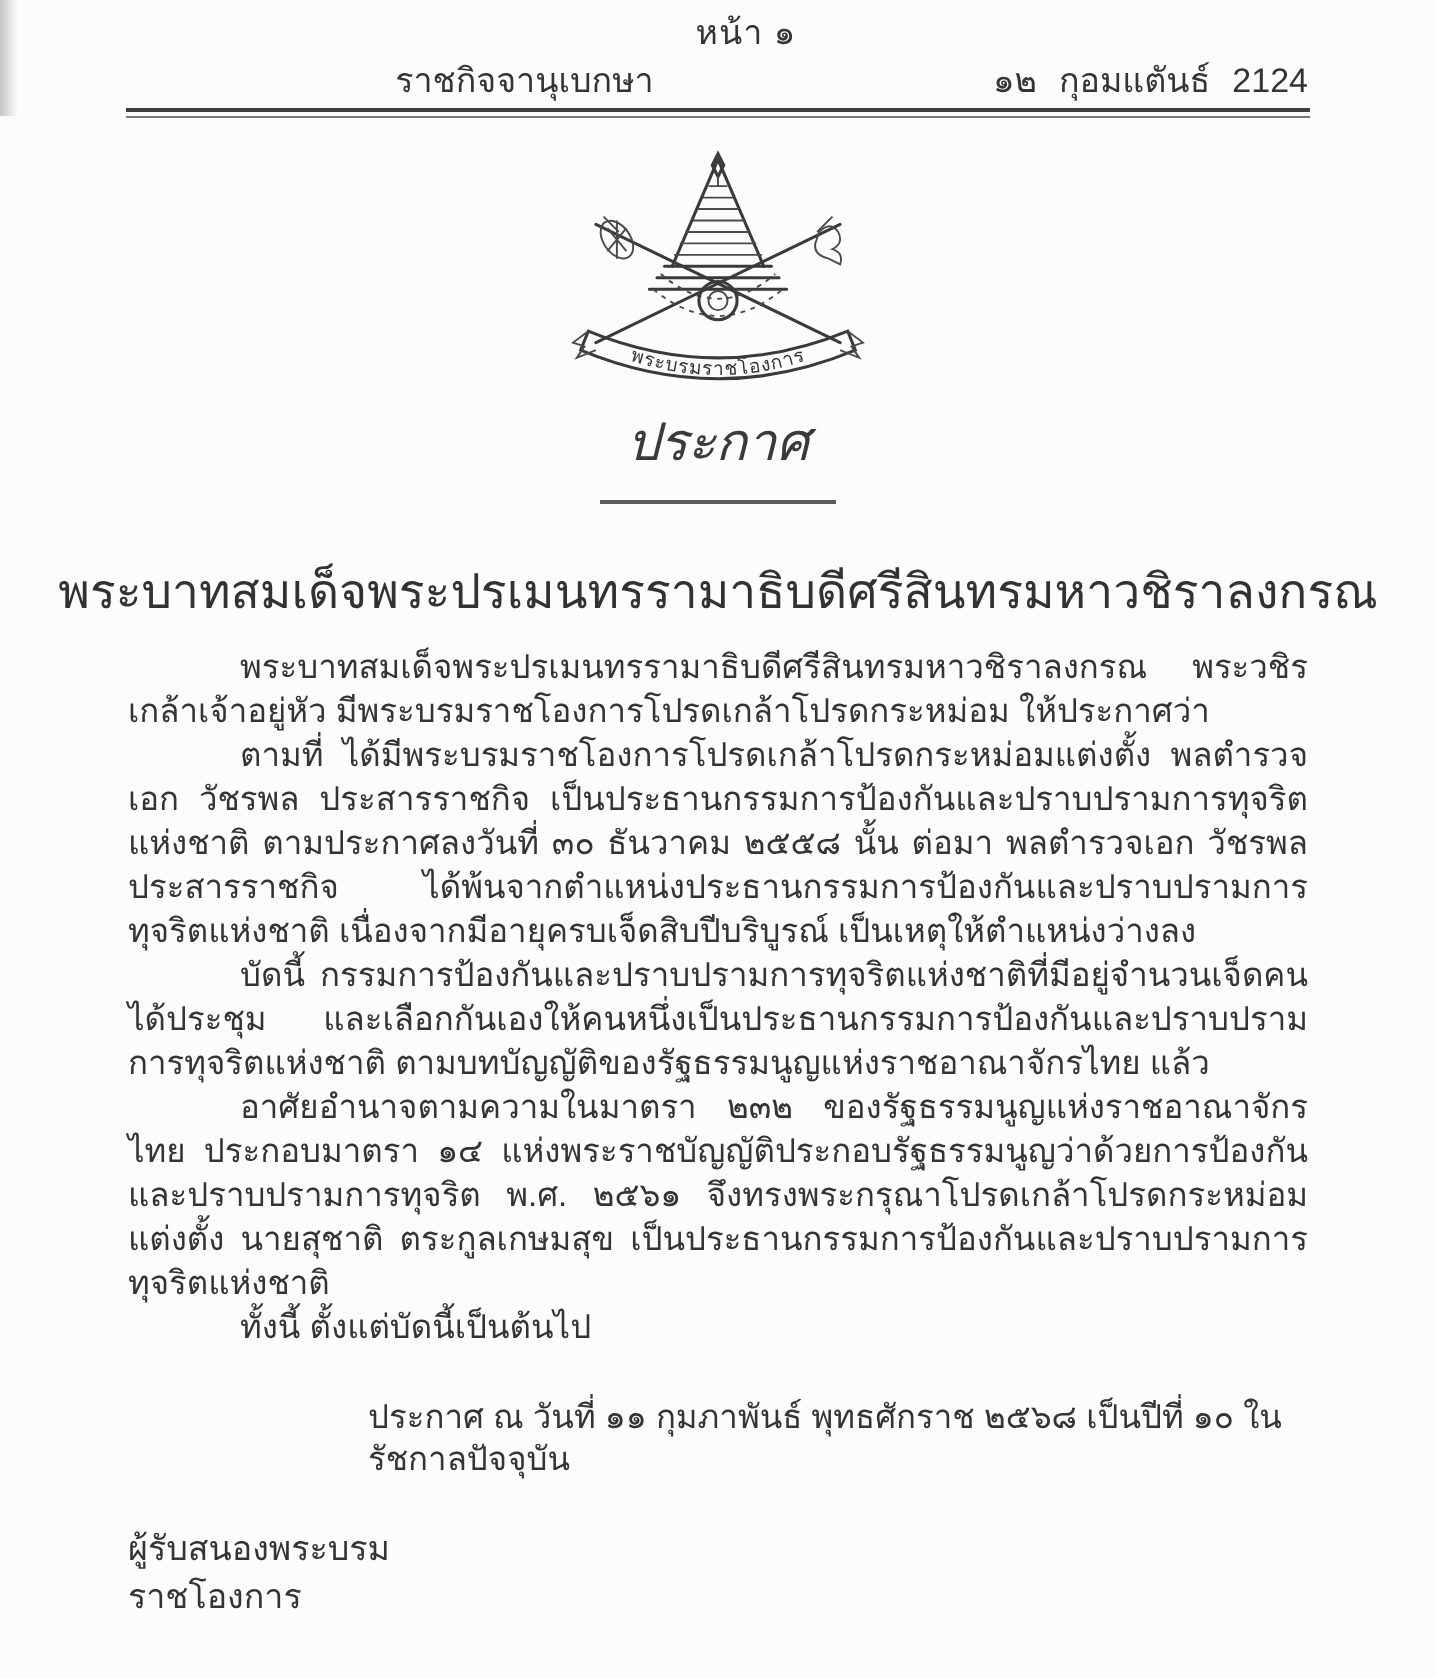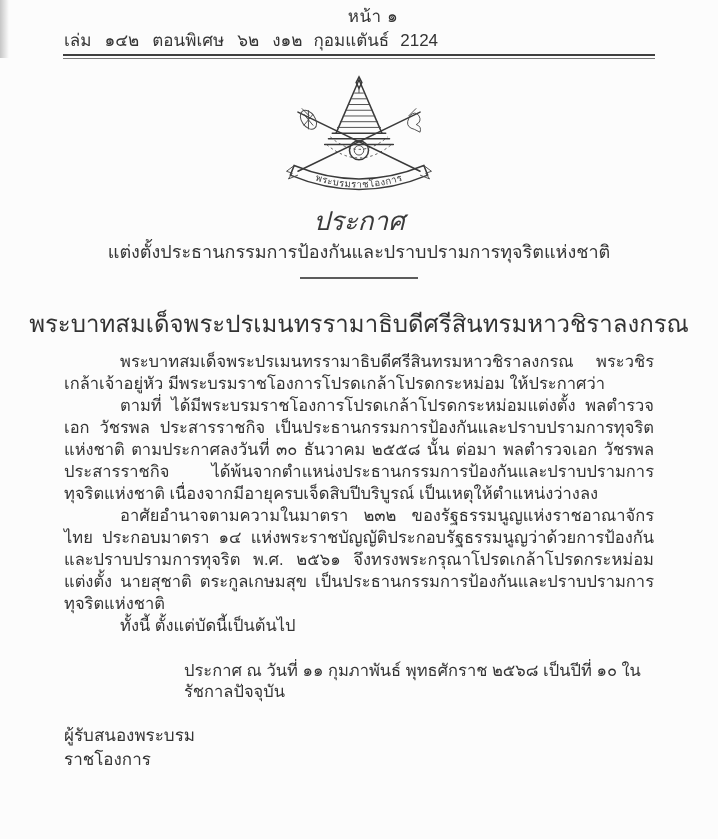--- a/index.html
+++ b/index.html
@@ -97,27 +97,21 @@
 </style>
 </head>
 <body>
 
 <div class="page">
   <div class="scan-edge"></div>
 
   <div class="page-label">หน้า ๑</div>
 
   <div class="masthead">
-    <span class="left">
-      <span>เล่ม</span>
-      <span>๑๔๒</span>
-      <span>ตอนพิเศษ</span>
-      <span>๖๒</span>
-      <span>ง</span>
-    </span>
+    <span class="center">ราชกิจจานุเบกษา</span>
     <span class="right">
       <span>๑๒</span>
       <span>กุอมแตันธ์</span>
       <span>2124</span>
     </span>
   </div>
 
   <div class="double-rule"></div>
 
   <div class="emblem-wrap">
@@ -148,30 +142,30 @@
       <path class="ln" d="M18 96 Q86 124 154 96 L158 106 Q86 136 14 106 Z" fill="#fcfcfc"></path>
       <path class="thin" d="M18 96 l-8 6 6 2 -4 6 10 -4 M154 96 l8 6 -6 2 4 6 -10 -4"></path>
       <path id="ribbonPath" d="M28 107 Q86 131 144 107" fill="none"></path>
       <text class="ribbon-text">
         <textPath href="#ribbonPath" startOffset="50%" text-anchor="middle">พระบรมราชโองการ</textPath>
       </text>
     </svg>
   </div>
 
   <div class="doc-title">ประกาศ</div>
-  <div class="doc-subtitle">แต่งตั้งประธานกรรมการป้องกันและปราบปรามการทุจริตแห่งชาติ</div>
   <div class="short-rule"></div>
 
   <div class="royal-heading">
     <div>พระบาทสมเด็จพระปรเมนทรรามาธิบดีศรีสินทรมหาวชิราลงกรณ</div>
   </div>
 
   <div class="body-text">
     <p>พระบาทสมเด็จพระปรเมนทรรามาธิบดีศรีสินทรมหาวชิราลงกรณ  พระวชิรเกล้าเจ้าอยู่หัว มีพระบรมราชโองการโปรดเกล้าโปรดกระหม่อม  ให้ประกาศว่า</p>
     <p>ตามที่  ได้มีพระบรมราชโองการโปรดเกล้าโปรดกระหม่อมแต่งตั้ง  พลตำรวจเอก วัชรพล ประสารราชกิจ  เป็นประธานกรรมการป้องกันและปราบปรามการทุจริตแห่งชาติ  ตามประกาศลงวันที่ ๓๐ ธันวาคม ๒๕๕๘ นั้น ต่อมา พลตำรวจเอก วัชรพล ประสารราชกิจ ได้พ้นจากตำแหน่งประธานกรรมการป้องกันและปราบปรามการทุจริตแห่งชาติ  เนื่องจากมีอายุครบเจ็ดสิบปีบริบูรณ์ เป็นเหตุให้ตำแหน่งว่างลง</p>
+    <p>บัดนี้  กรรมการป้องกันและปราบปรามการทุจริตแห่งชาติที่มีอยู่จำนวนเจ็ดคนได้ประชุม และเลือกกันเองให้คนหนึ่งเป็นประธานกรรมการป้องกันและปราบปรามการทุจริตแห่งชาติ  ตามบทบัญญัติของรัฐธรรมนูญแห่งราชอาณาจักรไทย  แล้ว</p>
     <p>อาศัยอำนาจตามความในมาตรา ๒๓๒ ของรัฐธรรมนูญแห่งราชอาณาจักรไทย  ประกอบมาตรา ๑๔ แห่งพระราชบัญญัติประกอบรัฐธรรมนูญว่าด้วยการป้องกันและปราบปรามการทุจริต พ.ศ. ๒๕๖๑  จึงทรงพระกรุณาโปรดเกล้าโปรดกระหม่อมแต่งตั้ง  นายสุชาติ  ตระกูลเกษมสุข เป็นประธานกรรมการป้องกันและปราบปรามการทุจริตแห่งชาติ</p>
     <p>ทั้งนี้  ตั้งแต่บัดนี้เป็นต้นไป</p>
   </div>
 
   <div class="date-line">ประกาศ ณ วันที่ ๑๑ กุมภาพันธ์ พุทธศักราช ๒๕๖๘ เป็นปีที่ ๑๐ ในรัชกาลปัจจุบัน</div>
 
   <div class="countersign">
     <div class="cs-label">ผู้รับสนองพระบรมราชโองการ</div>
 
   </div>

